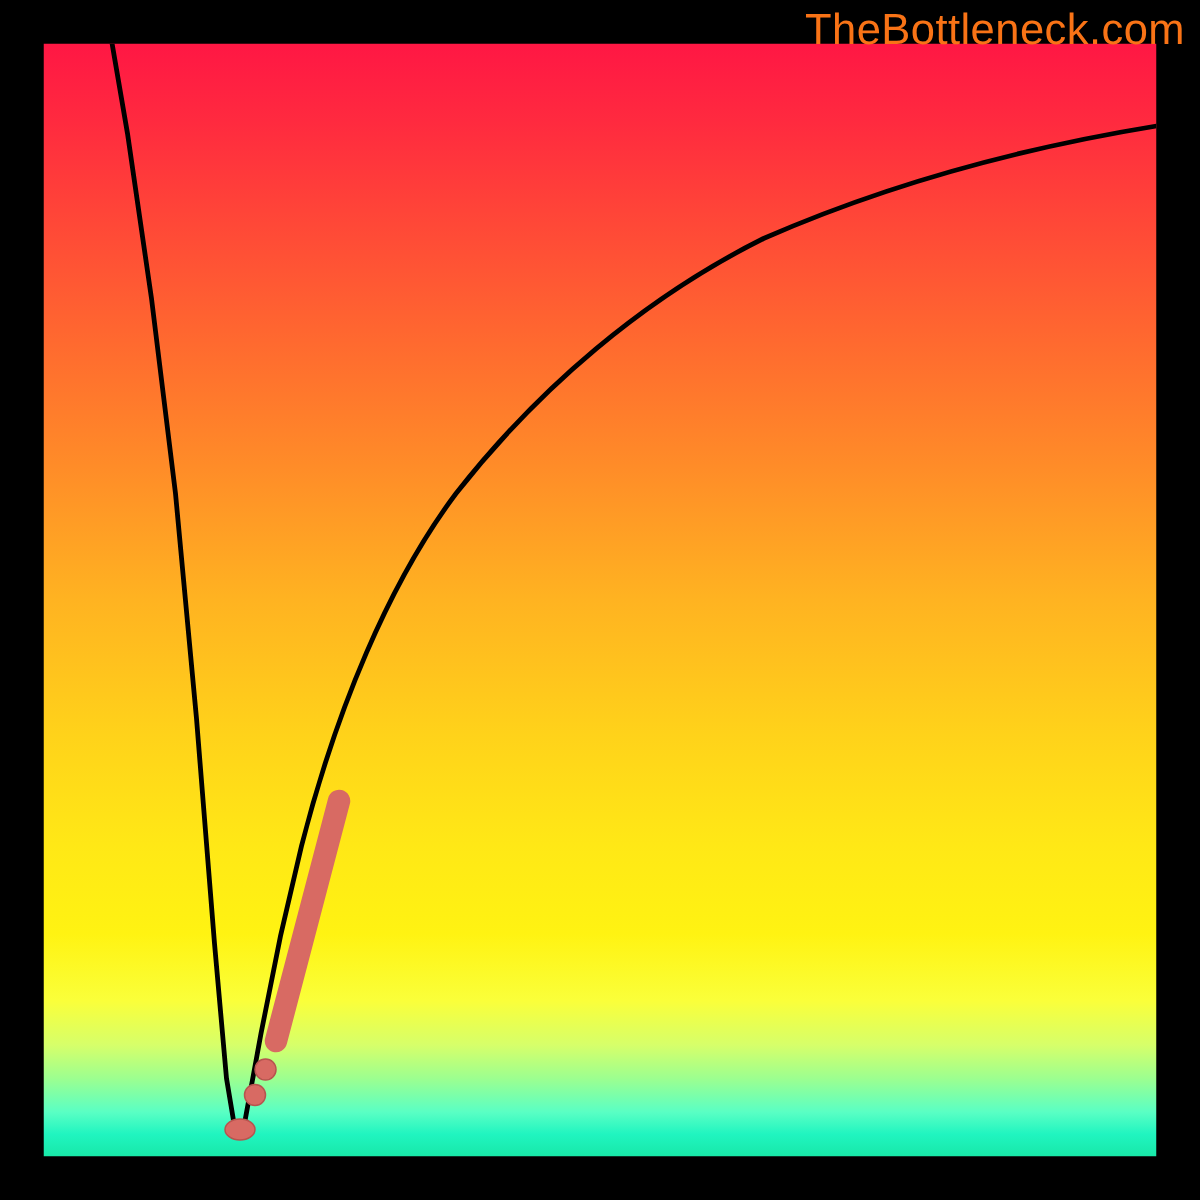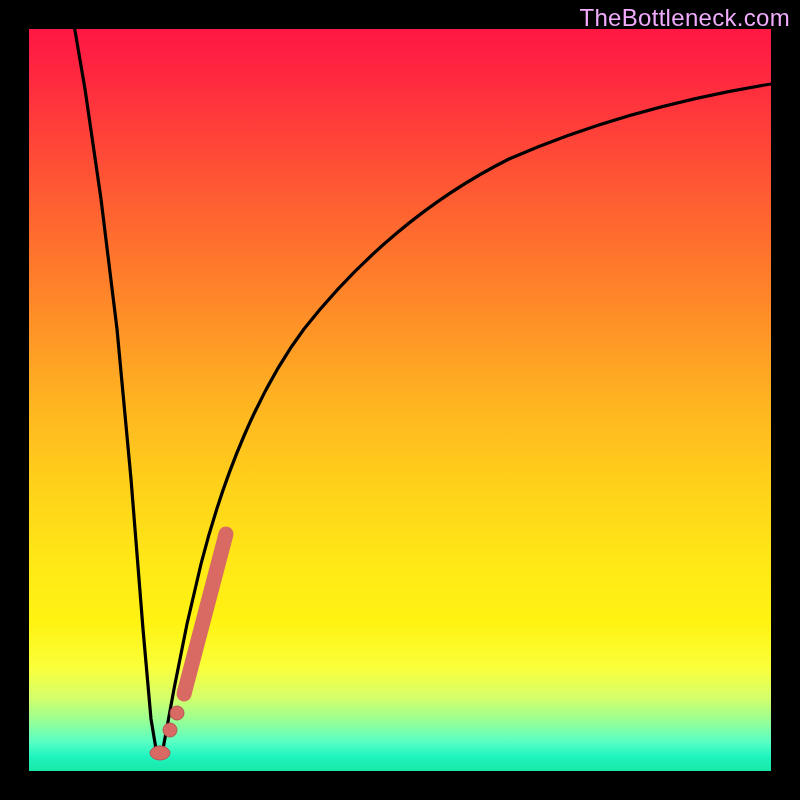--- a/index.html
+++ b/index.html
@@ -48,22 +48,22 @@
   }
   svg.curve {
     position: absolute;
     left: 0; top: 0;
     width: 742px; height: 742px;
   }
   .attrib {
     position: absolute;
     top: 4px;
     right: 10px;
-    color: #f0abfc;
-    font-size: 24px;
+    color: #f97316;
+    font-size: 29px;
     font-weight: 500;
     letter-spacing: 0.3px;
   }
 </style>
 </head>
 <body>
 
 <div class="frame">
   <div class="plot-area">
     <div class="gradient"></div>

